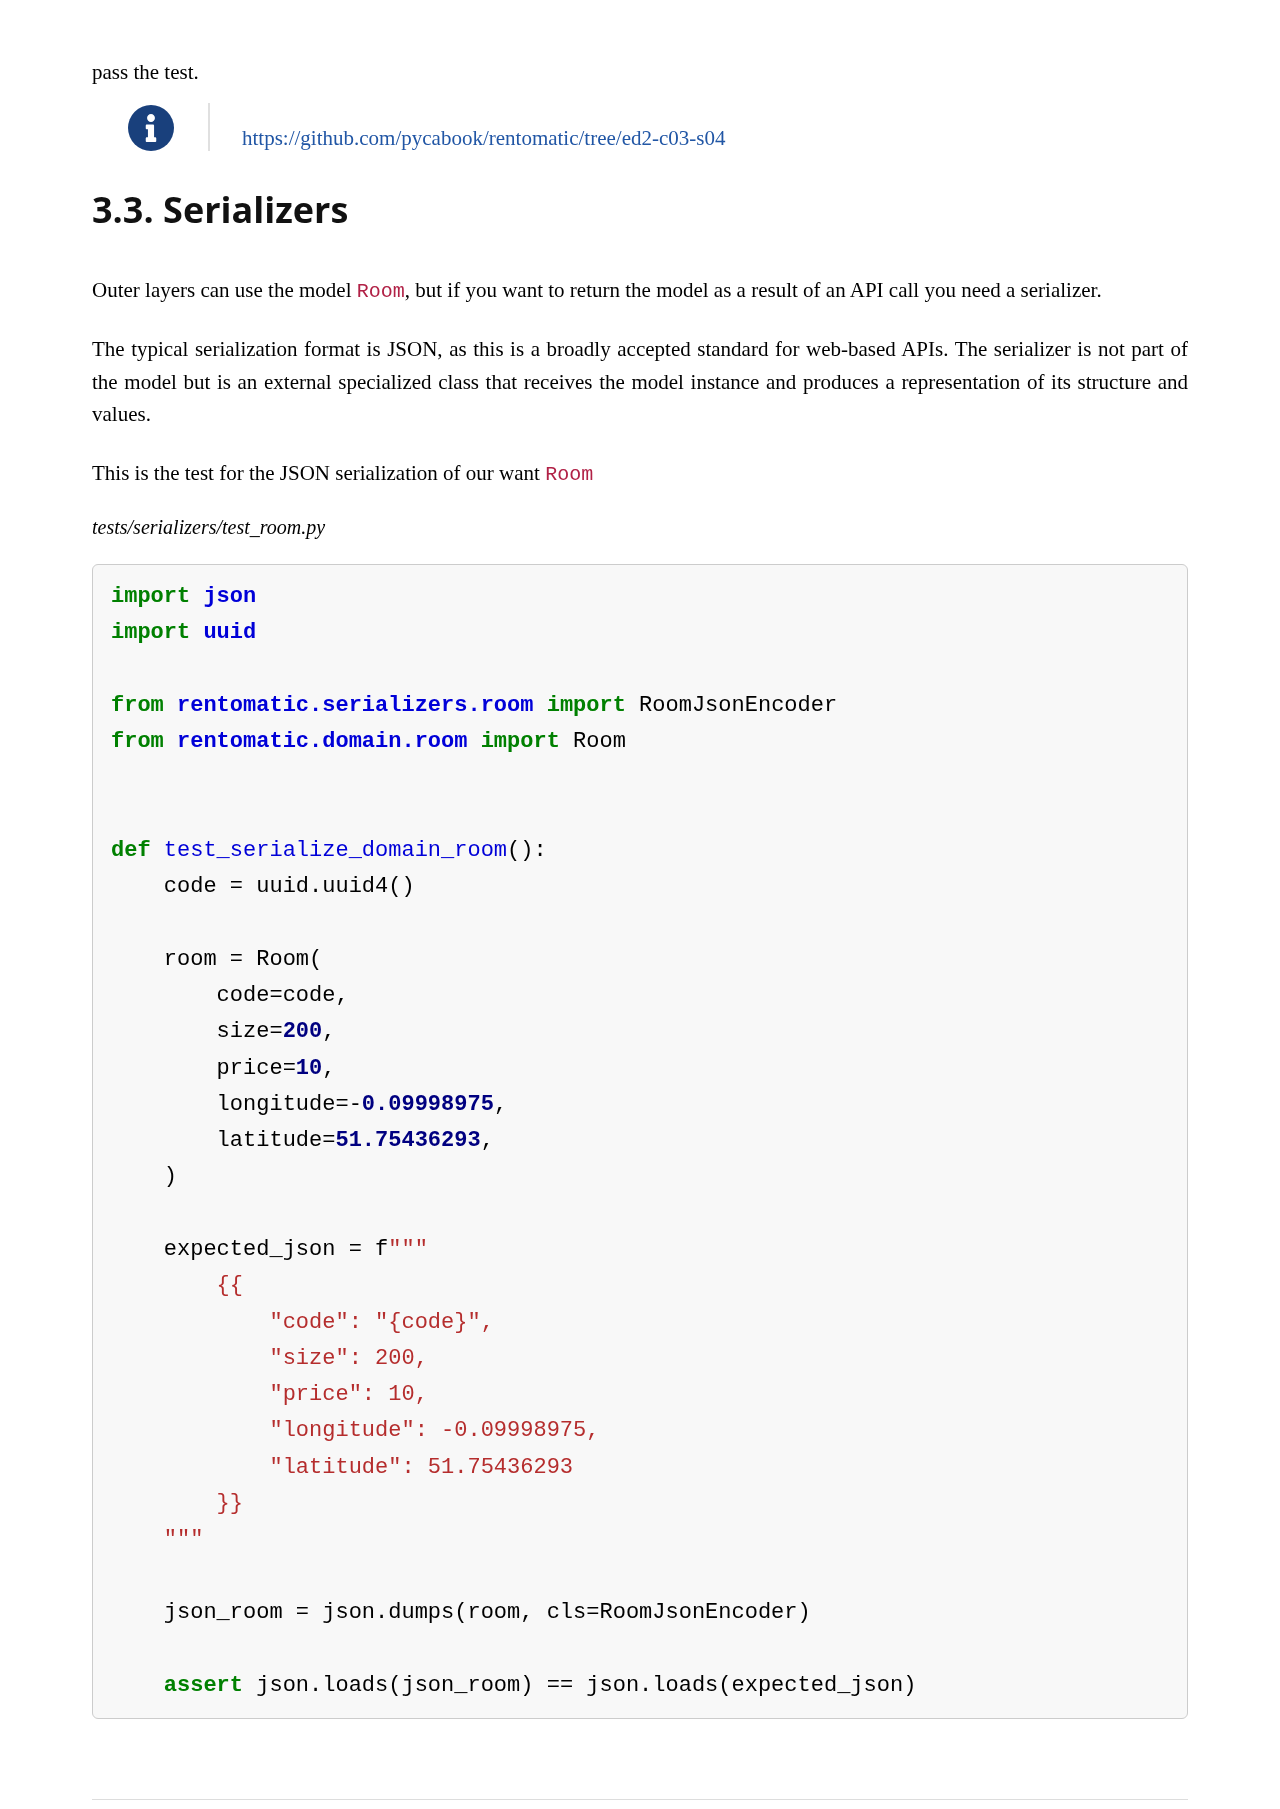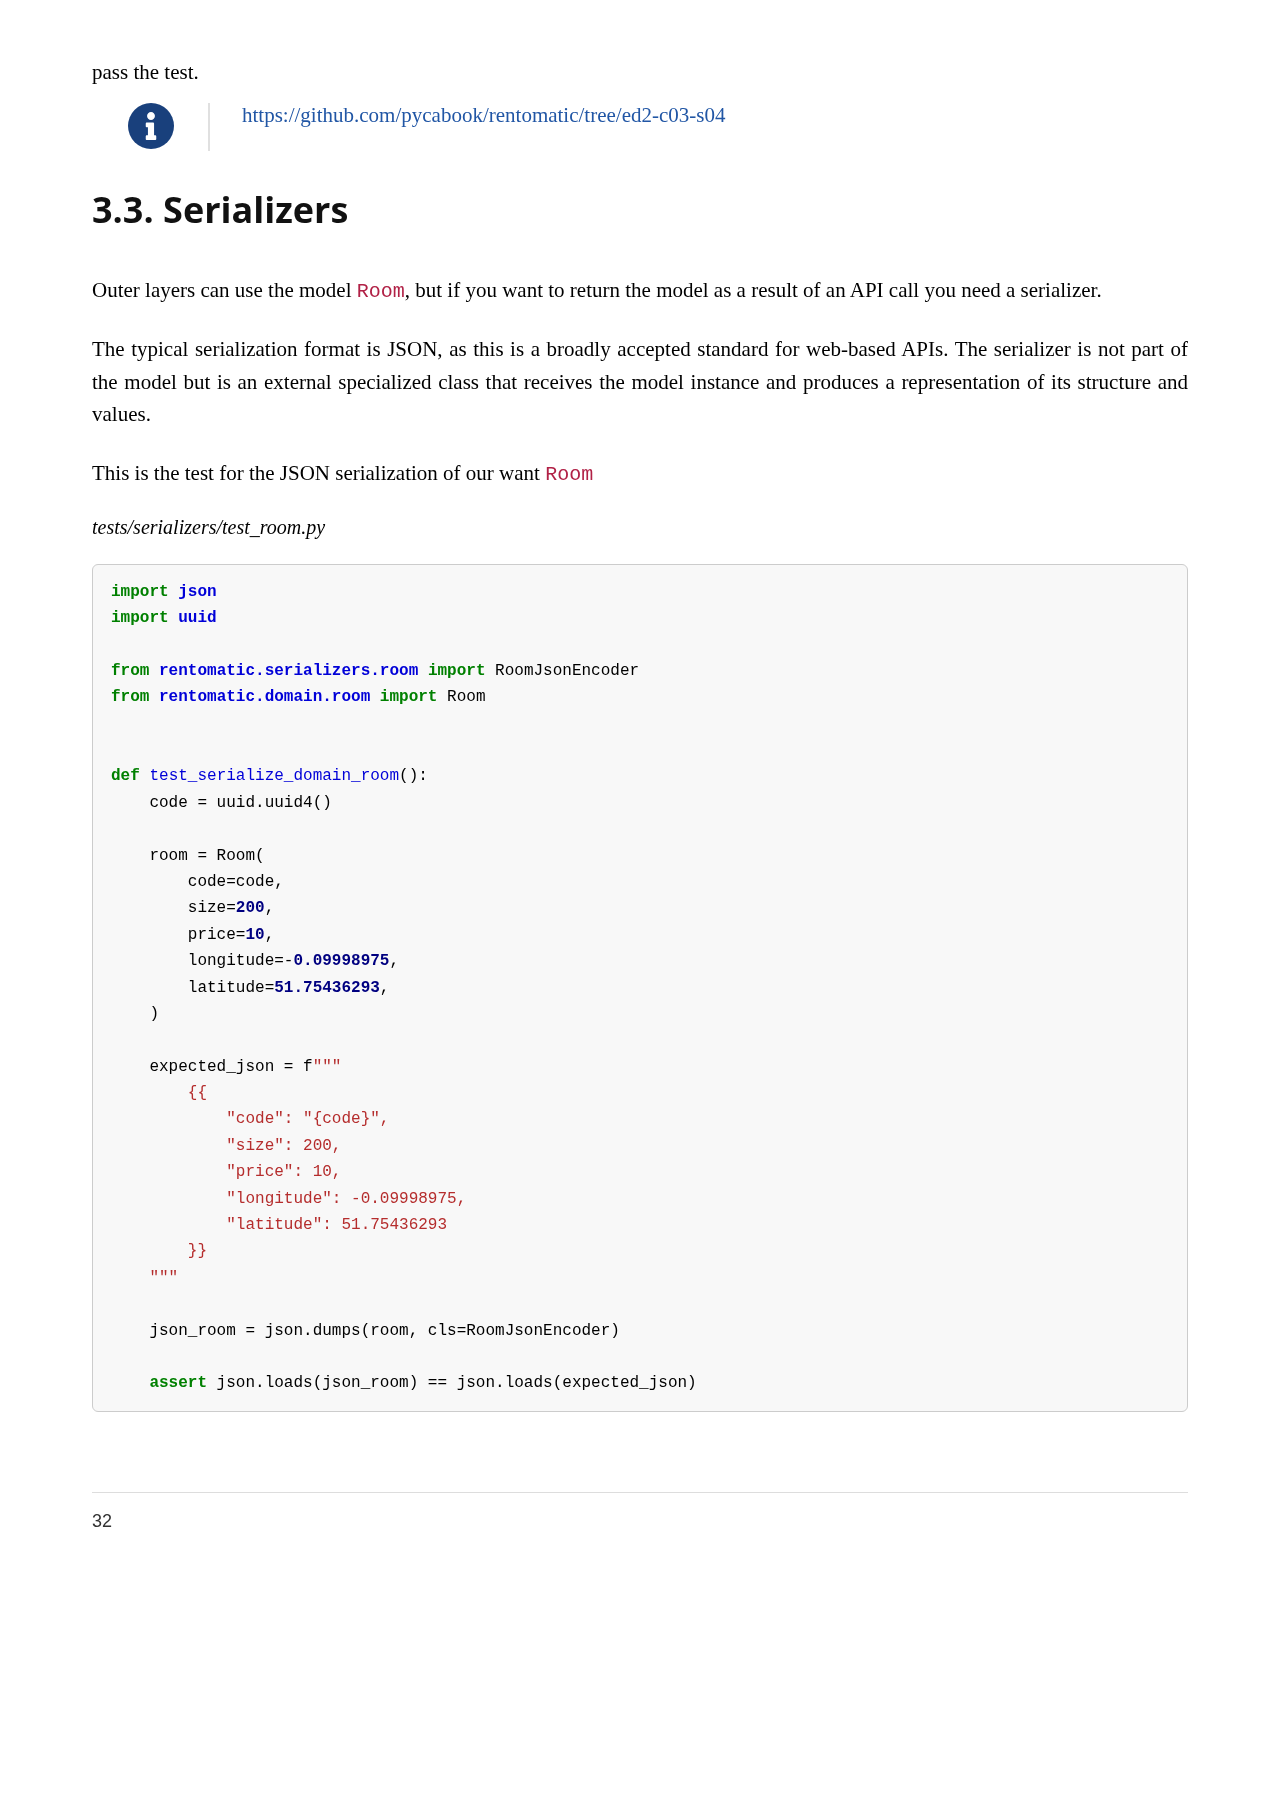--- a/index.html
+++ b/index.html
@@ -15,21 +15,21 @@
       margin: 0 auto;
       padding: 60px 92px 30px 92px;
     }
     .top-text {
       font-size: 21px;
       margin-bottom: 16px;
       font-family: Georgia, serif;
     }
     .info-box {
       display: flex;
-      align-items: flex-start;
+      align-items: flex-end;
       margin-bottom: 32px;
       padding: 2px 0;
     }
     .info-icon {
       width: 46px;
       height: 46px;
       background: #19407c;
       border-radius: 50%;
       display: flex;
       align-items: center;
@@ -79,21 +79,21 @@
       font-size: 20px;
       margin-bottom: 25px;
       font-family: Georgia, serif;
     }
     .code-block {
       background: #f8f8f8;
       border: 1px solid #ccc;
       border-radius: 6px;
       padding: 14px 18px;
       font-family: 'Droid Sans Mono', 'Courier New', monospace;
-      font-size: 16px;
+      font-size: 22px;
       line-height: 1.65;
       white-space: pre;
       overflow-x: auto;
       margin-bottom: 80px;
     }
     .tok-keyword { color: #008000; font-weight: bold; }
     .tok-module { color: #0000d8; font-weight: bold; }
     .tok-funcname { color: #0000d8; }
     .tok-number { color: #000080; font-weight: bold; }
     .tok-string { color: #b52d2d; }

